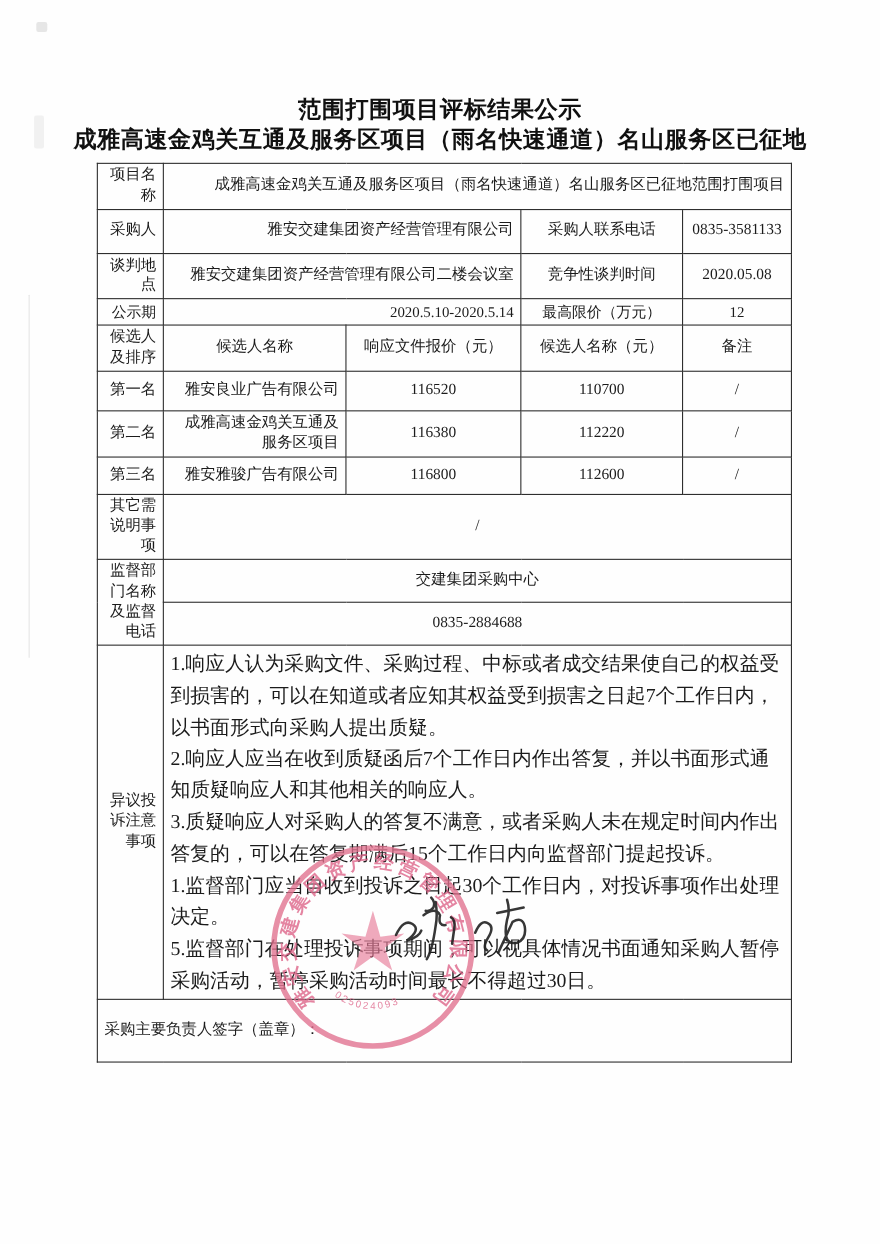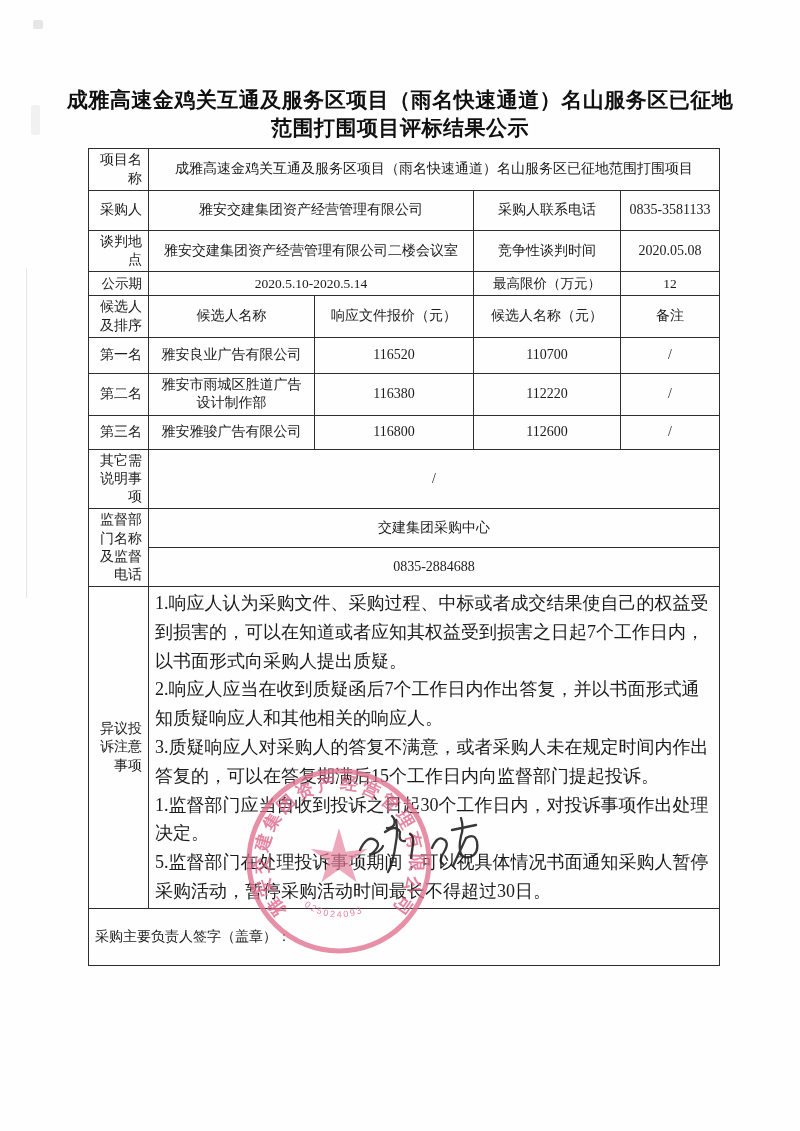--- a/index.html
+++ b/index.html
@@ -15,21 +15,21 @@
   table.results{
     position:absolute;top:148px;left:88px;width:631px;
     border-collapse:collapse;table-layout:fixed;
   }
   table.results td{
     border:1px solid #2e2e2e;font-size:14px;padding:2px 6px;
     vertical-align:middle;word-break:break-all;line-height:1.3;
   }
   td.lbl{padding:2px 2px 2px 4px;text-align:right;}
   td.ctr{text-align:center;margin-top:20px;}
-  td.val{text-align:center;padding-left:8px;}
+  td.val{text-align:right;padding-left:8px;}
   tr.r-short td{font-size:13.5px;padding-top:1px;padding-bottom:1px;}
   td.objection-content{vertical-align:middle;padding:10px 10px 10px 12px;}
   .objection-content div{font-size:18px;line-height:1.6;}
   td.sign-cell{position:relative;padding-left:8px;font-size:15px;}
   
   .stamp{position:absolute;left:236px;top:763px;width:206px;height:200px;pointer-events:none;}
   .signature{position:absolute;left:352px;top:808px;width:150px;height:74px;pointer-events:none;}
   
   .artifact{position:absolute;background:#b9b9b9;opacity:.35;border-radius:2px;}
   .a1{left:33px;top:20px;width:10px;height:9px;}
@@ -39,22 +39,22 @@
 </head>
 <body>
 
 <div class="sheet">
 
   <div class="artifact a1"></div>
   <div class="artifact a2"></div>
   <div class="artifact fold"></div>
 
   <div class="doc-title">
+    <div>范围打围项目评标结果公示</div>
     <div>成雅高速金鸡关互通及服务区项目（雨名快速通道）名山服务区已征地</div>
-    <div>范围打围项目评标结果公示</div>
   </div>
 
   <table class="results">
     <colgroup>
       <col style="width:60px">
         <col style="width:166px">
         <col style="width:159px">
       <col style="width:147px">
         <col style="width:99px">
     </colgroup>
@@ -97,21 +97,21 @@
     <tr style="height:36px">
       <td class="lbl">第一名</td>
       <td class="val">雅安良业广告有限公司</td>
       <td class="ctr">116520</td>
       <td class="ctr">110700</td>
       <td class="ctr">/</td>
     </tr>
 
     <tr style="height:42px">
       <td class="lbl">第二名</td>
-      <td class="val">雅安市雨城区胜道广告设计制作部</td>
+      <td class="val">成雅高速金鸡关互通及服务区项目</td>
       <td class="ctr">116380</td>
       <td class="ctr">112220</td>
       <td class="ctr">/</td>
     </tr>
 
     <tr style="height:34px">
       <td class="lbl">第三名</td>
       <td class="val">雅安雅骏广告有限公司</td>
       <td class="ctr">116800</td>
       <td class="ctr">112600</td>

